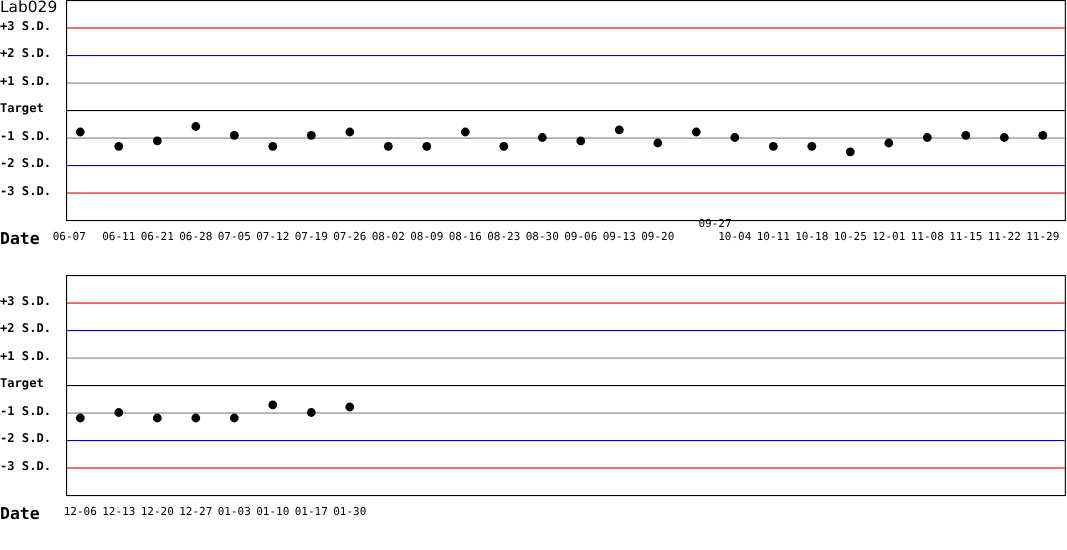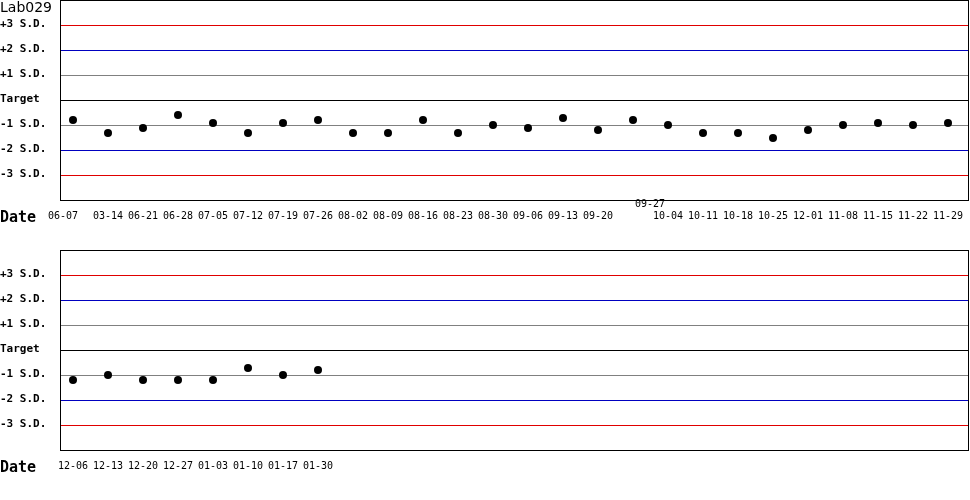--- a/index.html
+++ b/index.html
@@ -57,21 +57,21 @@
       <div class="dot" title="10-18: -1.3" style="left: 677px; top: 131.5px; background: rgb(0, 0, 0);"></div>
       <div class="dot" title="10-25: -1.5" style="left: 712px; top: 136.5px; background: rgb(0, 0, 0);"></div>
       <div class="dot" title="11-01: -1.2" style="left: 747px; top: 129px; background: rgb(0, 0, 0);"></div>
       <div class="dot" title="11-08: -1" style="left: 782px; top: 124px; background: rgb(0, 0, 0);"></div>
       <div class="dot" title="11-15: -0.9" style="left: 817px; top: 121.5px; background: rgb(0, 0, 0);"></div>
       <div class="dot" title="11-22: -1" style="left: 852px; top: 124px; background: rgb(0, 0, 0);"></div>
       <div class="dot" title="11-29: -0.9" style="left: 887px; top: 121.5px; background: rgb(0, 0, 0);"></div>
     </div>
     <div class="datelabel" style="top: 208px;">Date</div>
     <div class="xlabel" style="left: 63px; top: 210px;">06-07</div>
-    <div class="xlabel" style="left: 108px; top: 210px;">03-14</div>
+    <div class="xlabel" style="left: 108px; top: 210px;">06-11</div>
     <div class="xlabel" style="left: 143px; top: 210px;">06-21</div>
     <div class="xlabel" style="left: 178px; top: 210px;">06-28</div>
     <div class="xlabel" style="left: 213px; top: 210px;">07-05</div>
     <div class="xlabel" style="left: 248px; top: 210px;">07-12</div>
     <div class="xlabel" style="left: 283px; top: 210px;">07-19</div>
     <div class="xlabel" style="left: 318px; top: 210px;">07-26</div>
     <div class="xlabel" style="left: 353px; top: 210px;">08-02</div>
     <div class="xlabel" style="left: 388px; top: 210px;">08-09</div>
     <div class="xlabel" style="left: 423px; top: 210px;">08-16</div>
     <div class="xlabel" style="left: 458px; top: 210px;">08-23</div>

